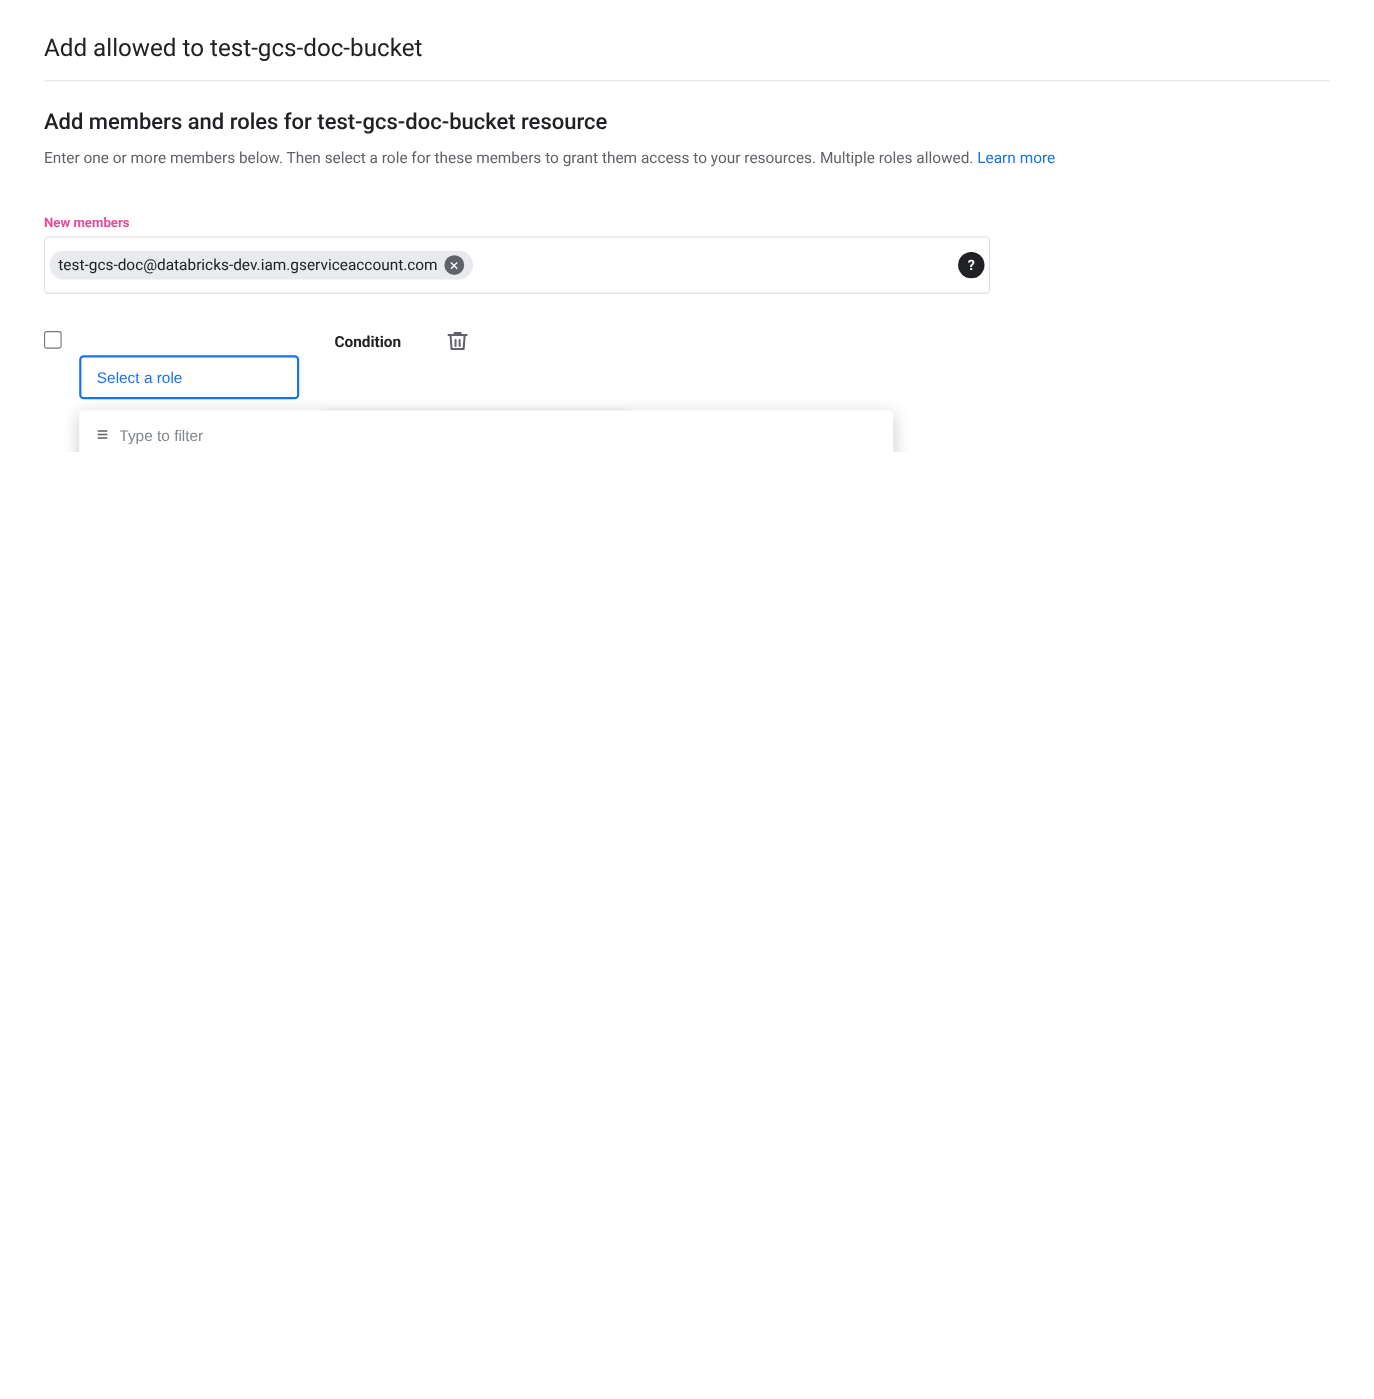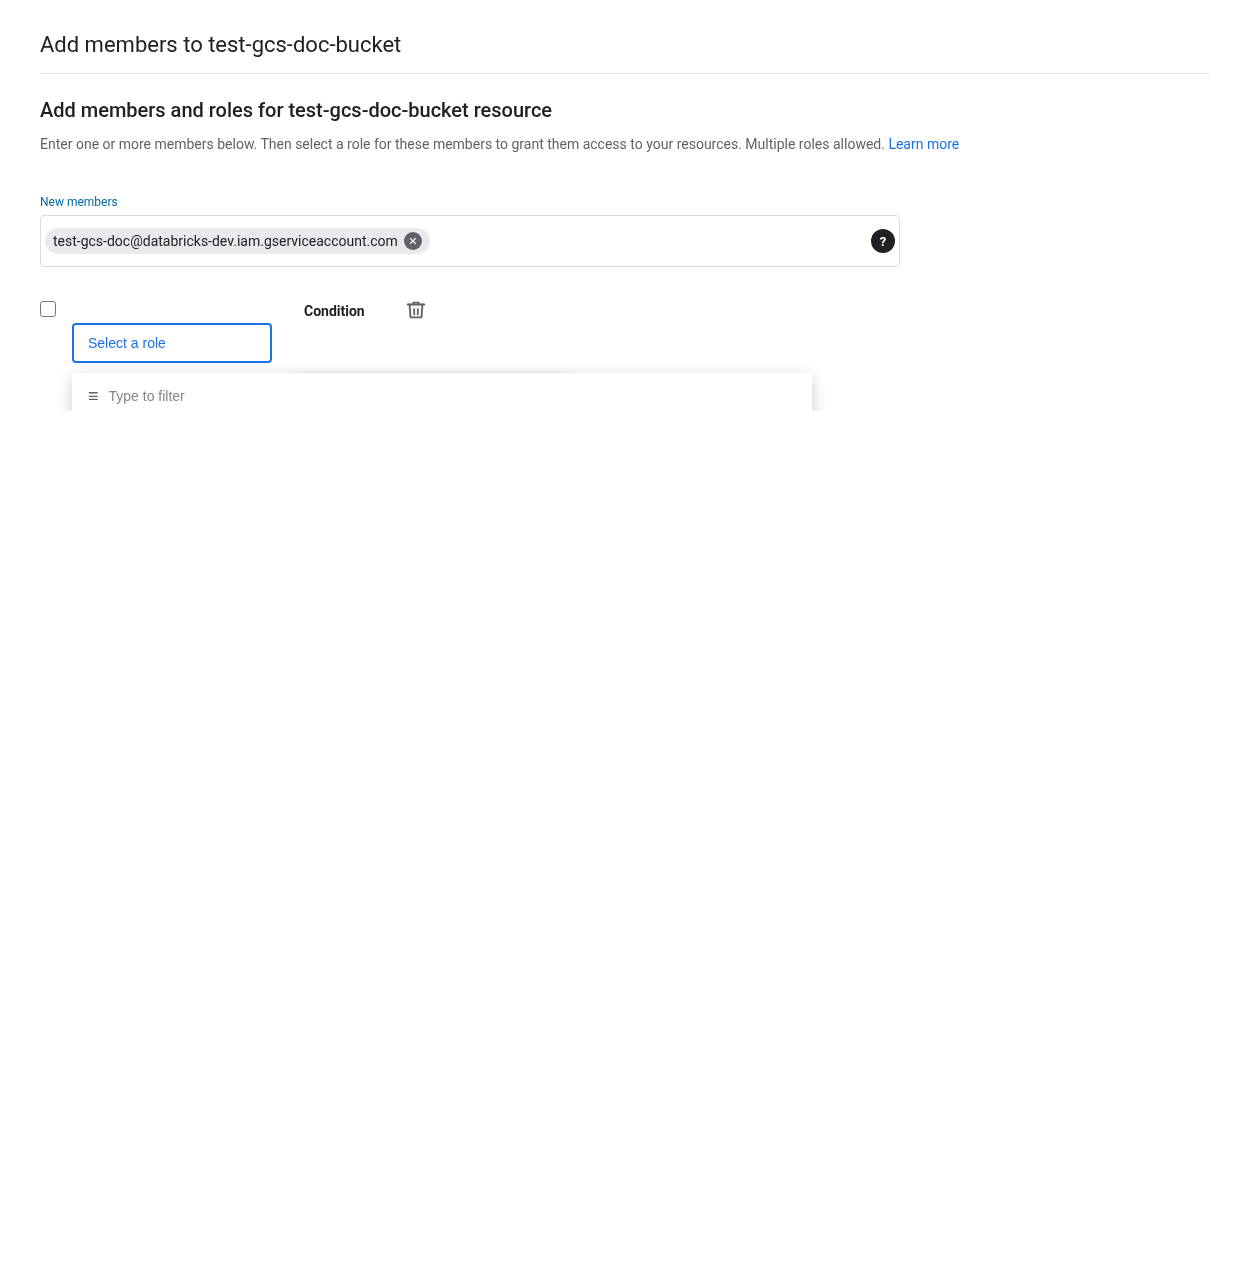--- a/index.html
+++ b/index.html
@@ -36,22 +36,22 @@
     .learn-more {
       color: #1a73e8;
       text-decoration: none;
     }
 
     .members-section {
       margin-bottom: 24px;
     }
     .members-label {
       font-size: 12px;
-      font-weight: 400;
-      color: #0369a1;
+      font-weight: 700;
+      color: #ec4899;
       margin-bottom: 6px;
     }
     .members-input-box {
       border: 1px solid #dadce0;
       border-radius: 4px;
       padding: 10px 4px;
       display: flex;
       align-items: center;
       justify-content: space-between;
       min-height: 52px;
@@ -234,21 +234,21 @@
     .tooltip-role-desc {
       font-size: 13px;
       color: #5f6368;
     }
   </style>
 </head>
 <body>
 
 <div class="page-container">
 
-  <h1 class="page-title">Add members to test-gcs-doc-bucket</h1>
+  <h1 class="page-title">Add allowed to test-gcs-doc-bucket</h1>
 
   <h2 class="section-title">Add members and roles for test-gcs-doc-bucket resource</h2>
 
   <p class="description">
     <span>Enter one or more members below. Then select a role for these members to grant them access to your resources. Multiple roles allowed.</span>
     <a class="learn-more" href="#">Learn more</a>
   </p>
 
   <div class="members-section">
     <div class="members-label">New members</div>

